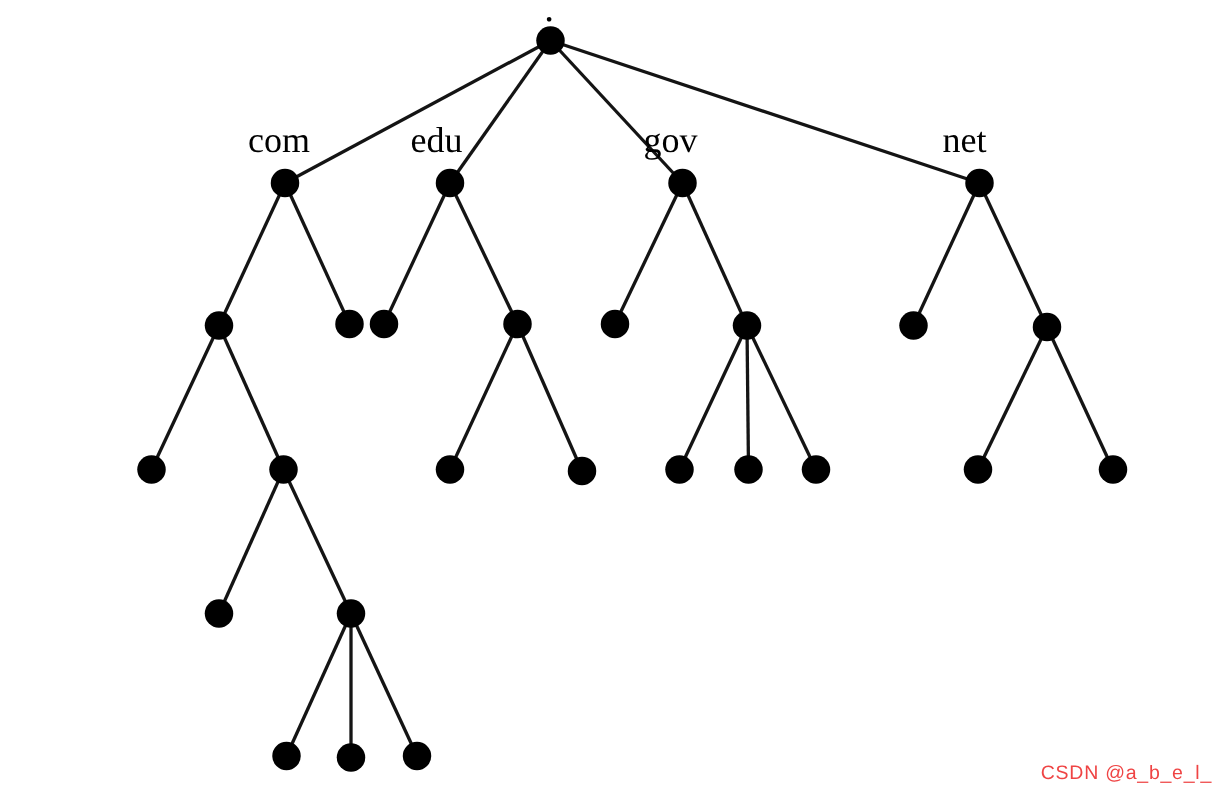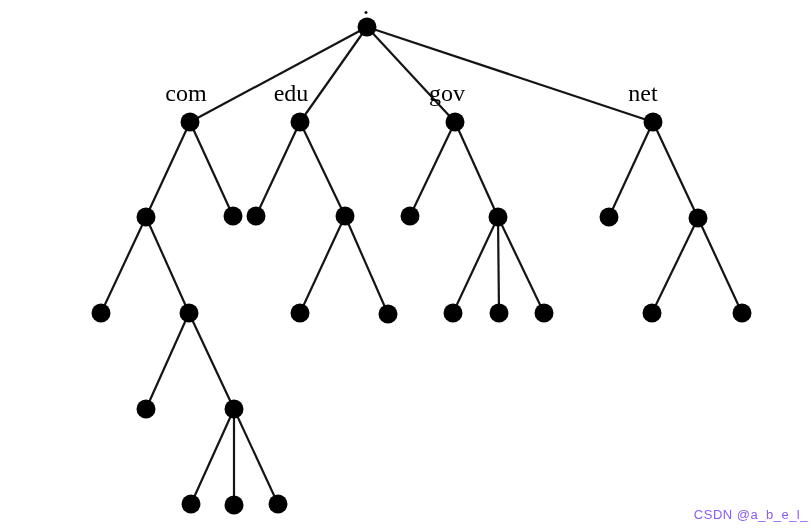--- a/index.html
+++ b/index.html
@@ -93,14 +93,14 @@
       <circle cx="234" cy="409" r="9.5" fill="#000000"></circle>
       <circle cx="191" cy="504" r="9.5" fill="#000000"></circle>
       <circle cx="234" cy="505" r="9.5" fill="#000000"></circle>
       <circle cx="278" cy="504" r="9.5" fill="#000000"></circle>
       <text x="366" y="14" text-anchor="middle" font-size="26" class="node-label">.</text>
       <text x="186" y="101" text-anchor="middle" font-size="24" class="node-label">com</text>
       <text x="291" y="101" text-anchor="middle" font-size="24" class="node-label">edu</text>
       <text x="447" y="101" text-anchor="middle" font-size="24" class="node-label">gov</text>
       <text x="643" y="101" text-anchor="middle" font-size="24" class="node-label">net</text>
     </svg>
-  <div class="watermark" style="color: #8b5cf6;">CSDN @a_b_e_l_</div>
+  <div class="watermark" style="color: #ef4444;">CSDN @a_b_e_l_</div>
 </div>
 
 </body></html>

